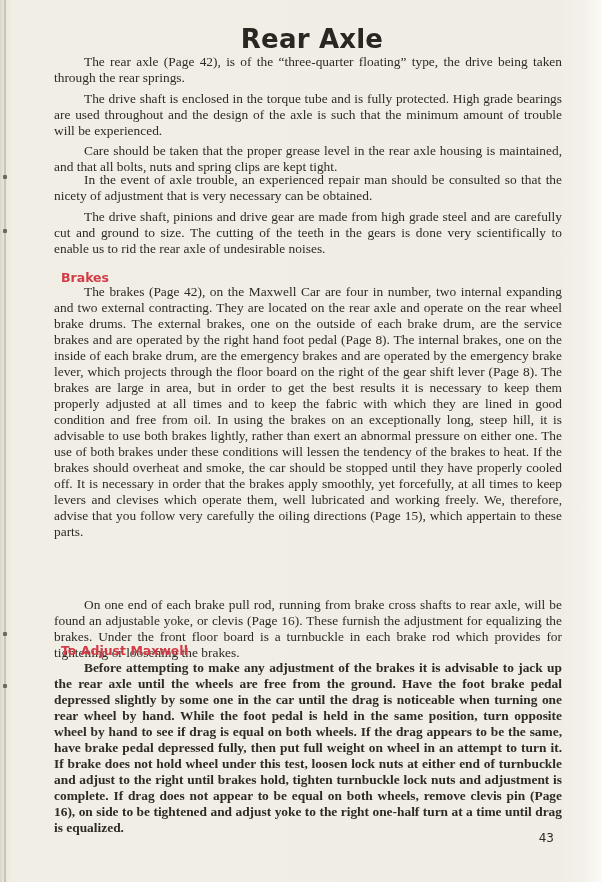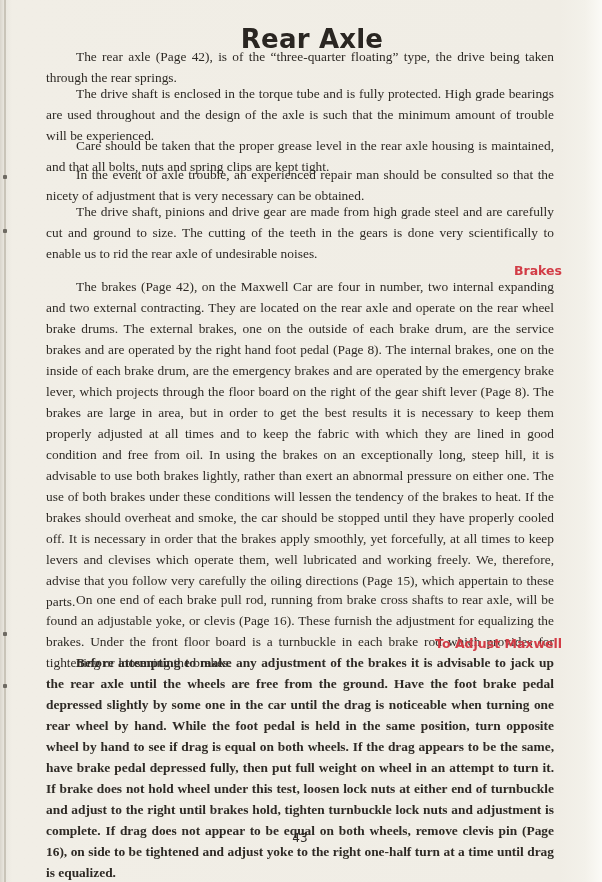--- a/index.html
+++ b/index.html
@@ -22,32 +22,32 @@
   .content {
     position:absolute; left:46px; top:0; width:508px;
   }
   h1 {
     position:absolute; left:0; top:12px; width:508px; margin:12px;
     text-align:center; font-size:26px; font-weight:bold; color:#2a2622;
     letter-spacing:0.2px;
     font-family:"DejaVu Sans","Liberation Sans",sans-serif;
   }
   .para {
-    position:absolute; left:0; width:508px; margin:0;
-    font-size:13.4px; line-height:21px; text-align:justify;
+    position:absolute; left:0; width:508px; margin:8px;
+    font-size:13.4px; line-height:16px; text-align:justify;
     text-indent:30px; color:#2e2a25;
   }
   .para.bold { font-weight:bold; }
   .subhead {
-    position:absolute; left:0; width:508px; margin:8px;
-    text-align:right; font-weight:bold; font-size:12.5px; color:#d23c46;
+    position:absolute; left:0; width:508px; margin:15px;
+    text-align:left; font-weight:bold; font-size:12.5px; color:#d23c46;
     font-family:"DejaVu Sans","Liberation Sans",sans-serif;
   }
   .pagenum {
-    position:absolute; left:0; top:831px; width:508px; text-align:center;
+    position:absolute; left:0; top:831px; width:508px; text-align:right;
     font-size:12px; color:#2e2a25;
     font-family:"DejaVu Sans","Liberation Sans",sans-serif;
   }
 </style>
 </head>
 <body>
 
 <div class="page">
   <div class="spine"></div>
   <div class="mark" style="top:175px"></div>

